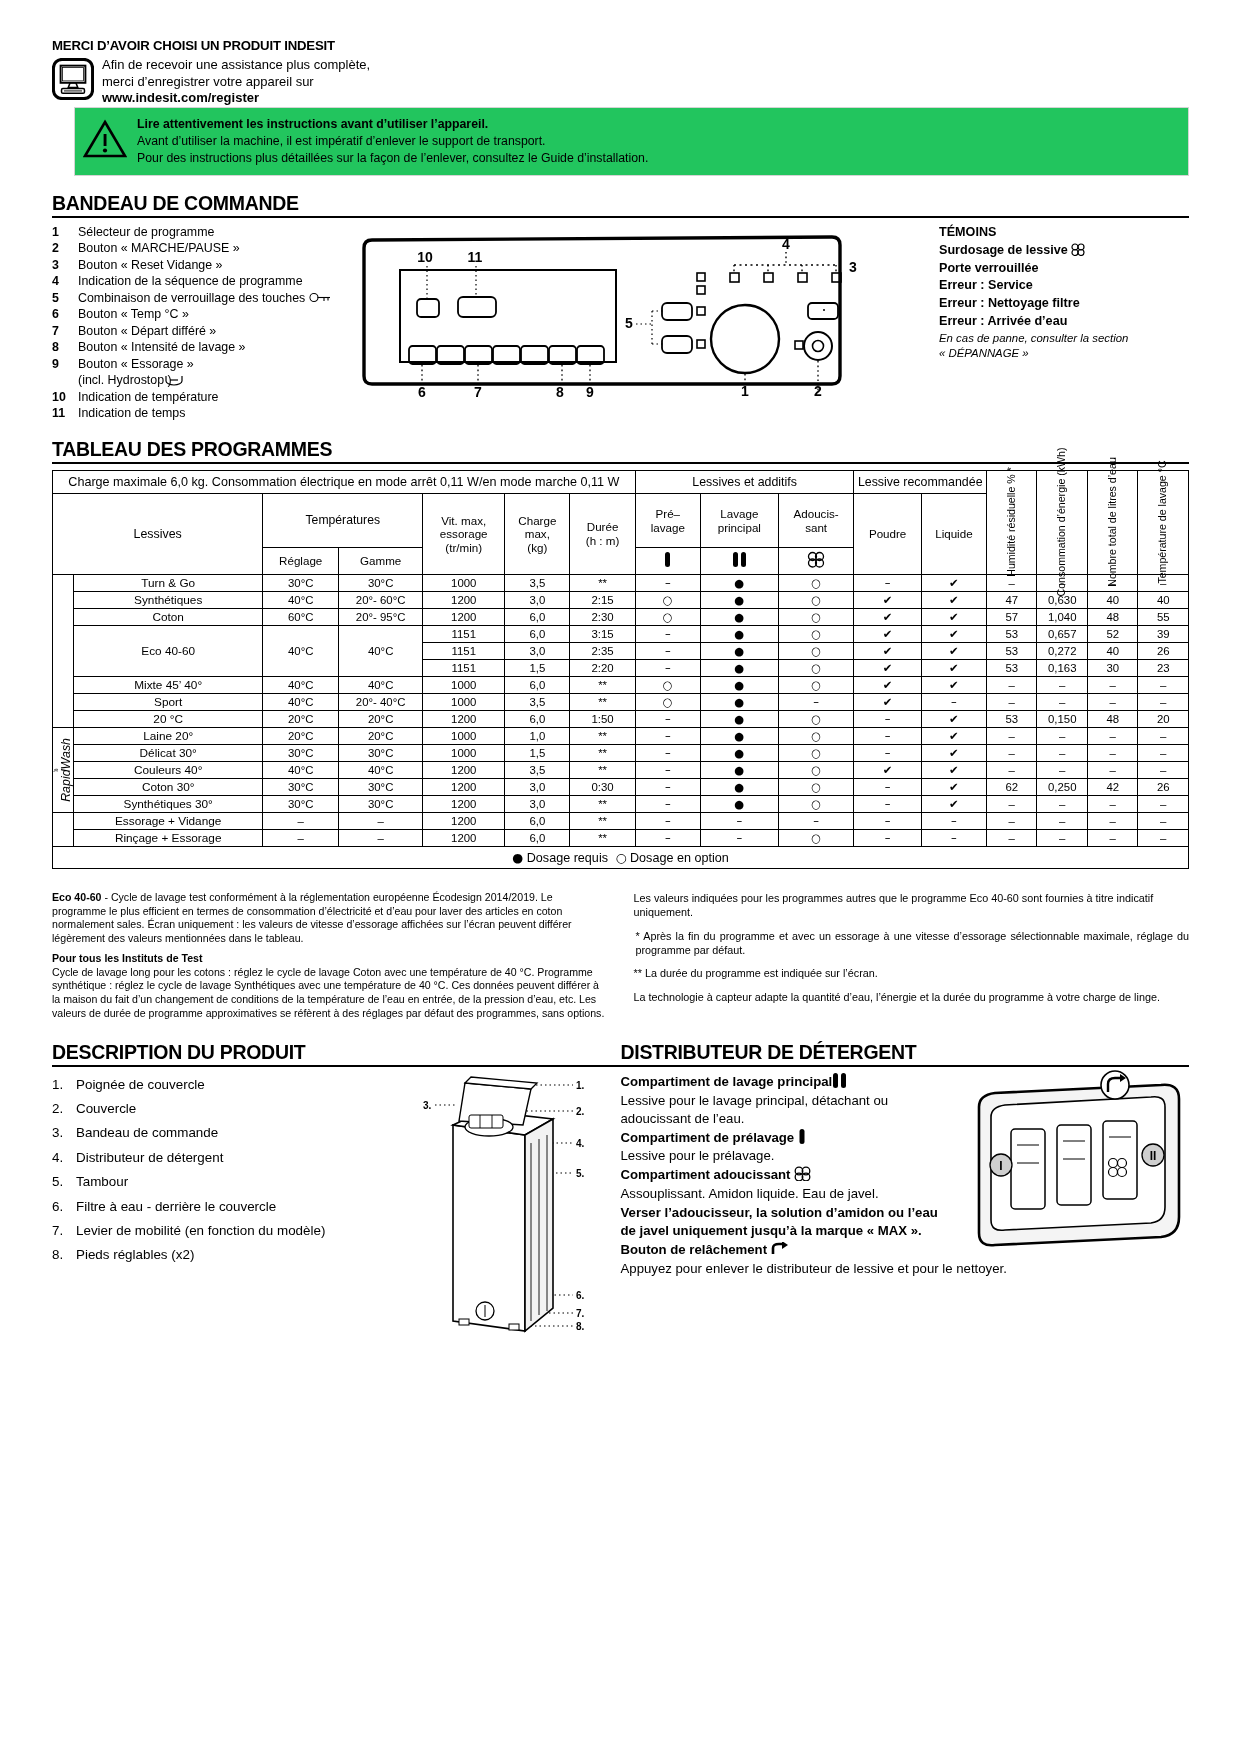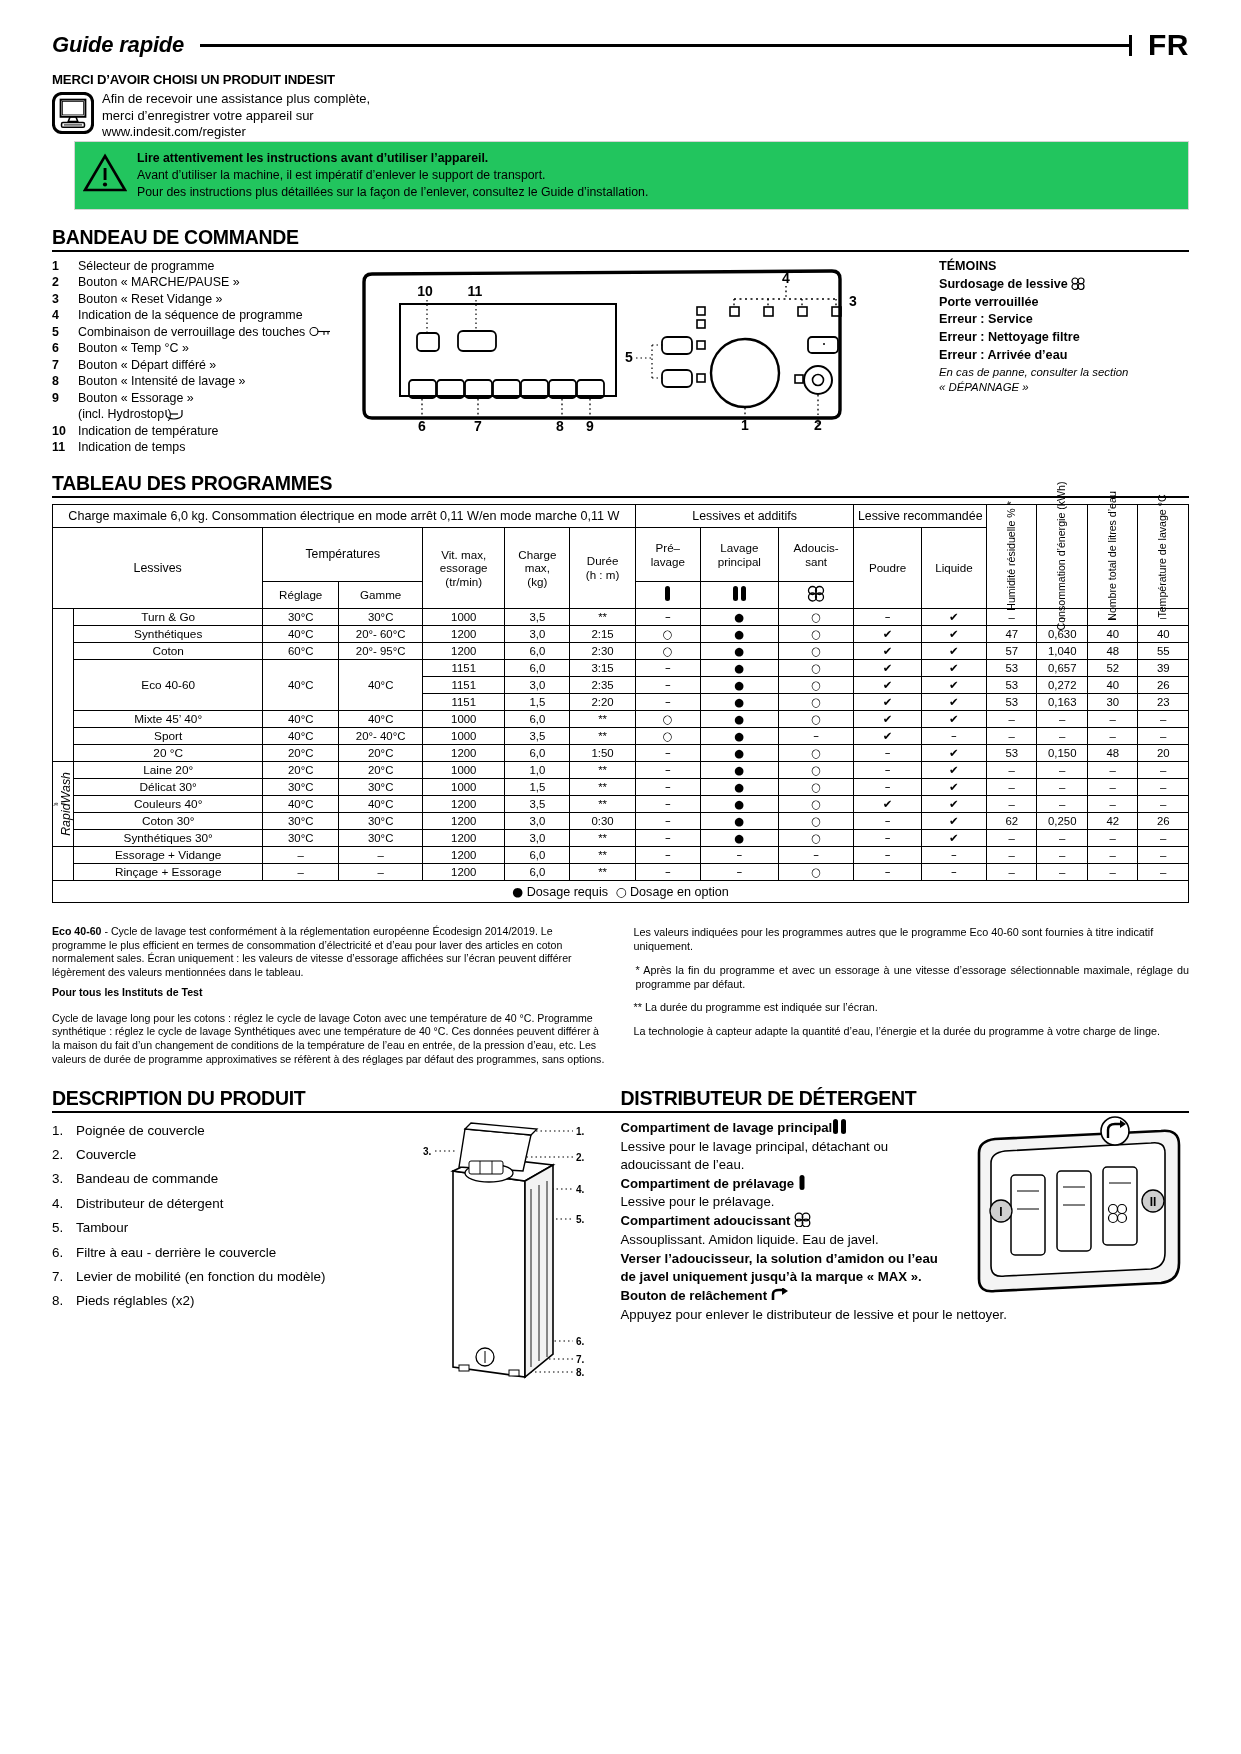--- a/index.html
+++ b/index.html
@@ -20,21 +20,21 @@
   .title-rule { flex:1; height:3px; background:#000; margin:0 16px; position: relative; }
   .title-rule:after { content:""; position:absolute; right:0; top:-9px; width:3px; height:21px; background:#000;}
   .lang { font-size: 30px; font-weight: bold; letter-spacing:0.5px; }
 
   .intro { display:flex; margin-top:10px; gap: 0; flex-direction: column; }
   .intro-left { width: 360px; }
   .intro-head { font-size: 13.2px; font-weight: bold; letter-spacing:-0.2px; }
   .intro-body { display:flex; gap:8px; margin-top:4px; }
   .monitor-icon { width:42px; height:42px; flex:0 0 42px; margin-top:1px;}
   .intro-lines { font-size: 13px; line-height: 1.28; }
-  .intro-lines b { font-weight: normal; }
+  .intro-lines b { font-weight: bold; }
 
   .warn-box { flex:1; margin-left: 22px; background:#22c55e; border:1px solid #d4d4d4; padding:8px 10px 8px 8px; display:flex; gap:10px; align-items:flex-start;}
   .warn-tri { width:44px; height:40px; flex:0 0 44px; margin-top:3px;}
   .warn-txt { font-size: 12.3px; line-height: 1.38; }
   .warn-txt .b { font-weight: bold; }
 
   
   .sec-title { font-size: 19.5px; font-weight: bold; letter-spacing:-0.3px; border-bottom:2.5px solid #000; padding-bottom:1px; margin:16px 0 6px 0; }
 
   
@@ -79,25 +79,20 @@
   .dist-txt .p { margin-bottom:1px; }
 
   .fig-wash { position:absolute; right: 8px; top: 22px; }
   .fig-disp { position:absolute; right: -6px; top: 26px; }
 </style>
 </head>
 <body>
 
 <div class="page">
 
-  <div class="top-row">
-    <div class="guide-title">Guide rapide</div>
-    <div class="title-rule"></div>
-    <div class="lang">FR</div>
-  </div>
 
   <div class="intro">
     <div class="intro-left">
       <div class="intro-head">MERCI D’AVOIR CHOISI UN PRODUIT INDESIT</div>
       <div class="intro-body">
         <div class="monitor-icon">
           <svg viewBox="0 0 44 44" width="42" height="42">
             <rect x="1.5" y="1.5" width="41" height="41" rx="9" ry="9" fill="none" stroke="#000" stroke-width="3.2"></rect>
             <rect x="9" y="8" width="26" height="18" fill="none" stroke="#000" stroke-width="2"></rect>
             <rect x="11" y="10" width="22" height="14" fill="#fff" stroke="#000" stroke-width="0.8"></rect>
@@ -652,21 +647,21 @@
           <span class="sym" style="margin-left:4px;">○</span>
           <span>Dosage en option</span>
         </td>
       </tr>
     </tbody>
   </table>
 
   <div class="notes">
     <div class="notes-col">
       <p><b>Eco 40-60</b><span> - Cycle de lavage test conformément à la réglementation européenne Écodesign 2014/2019. Le programme le plus efficient en termes de consommation d’électricité et d’eau pour laver des articles en coton normalement sales. Écran uniquement : les valeurs de vitesse d’essorage affichées sur l’écran peuvent différer légèrement des valeurs mentionnées dans le tableau.</span></p>
-      <p style="margin-bottom:12px"><b>Pour tous les Instituts de Test</b></p>
+      <p style="margin-bottom:0"><b>Pour tous les Instituts de Test</b></p>
       <p><span>Cycle de lavage long pour les cotons :  réglez le cycle de lavage Coton avec une température de 40 °C. Programme synthétique :  réglez le cycle de lavage Synthétiques avec une température de 40 °C. Ces données peuvent différer à la maison du fait d’un changement de conditions de la température de l’eau en entrée, de la pression d’eau, etc. Les valeurs de durée de programme approximatives se réfèrent à des réglages par défaut des programmes, sans options.</span></p>
     </div>
     <div class="notes-right">
       <p>Les valeurs indiquées pour les programmes autres que le programme Eco 40-60 sont fournies à titre indicatif uniquement.</p>
       <p style="text-align:justify; padding-left:2px;">* Après la fin du programme et avec un essorage à une vitesse d’essorage sélectionnable maximale, réglage du programme par défaut.</p>
       <p>** La durée du programme est indiquée sur l’écran.</p>
       <p>La technologie à capteur adapte la quantité d’eau, l’énergie et la durée du programme à votre charge de linge.</p>
     </div>
   </div>
 

